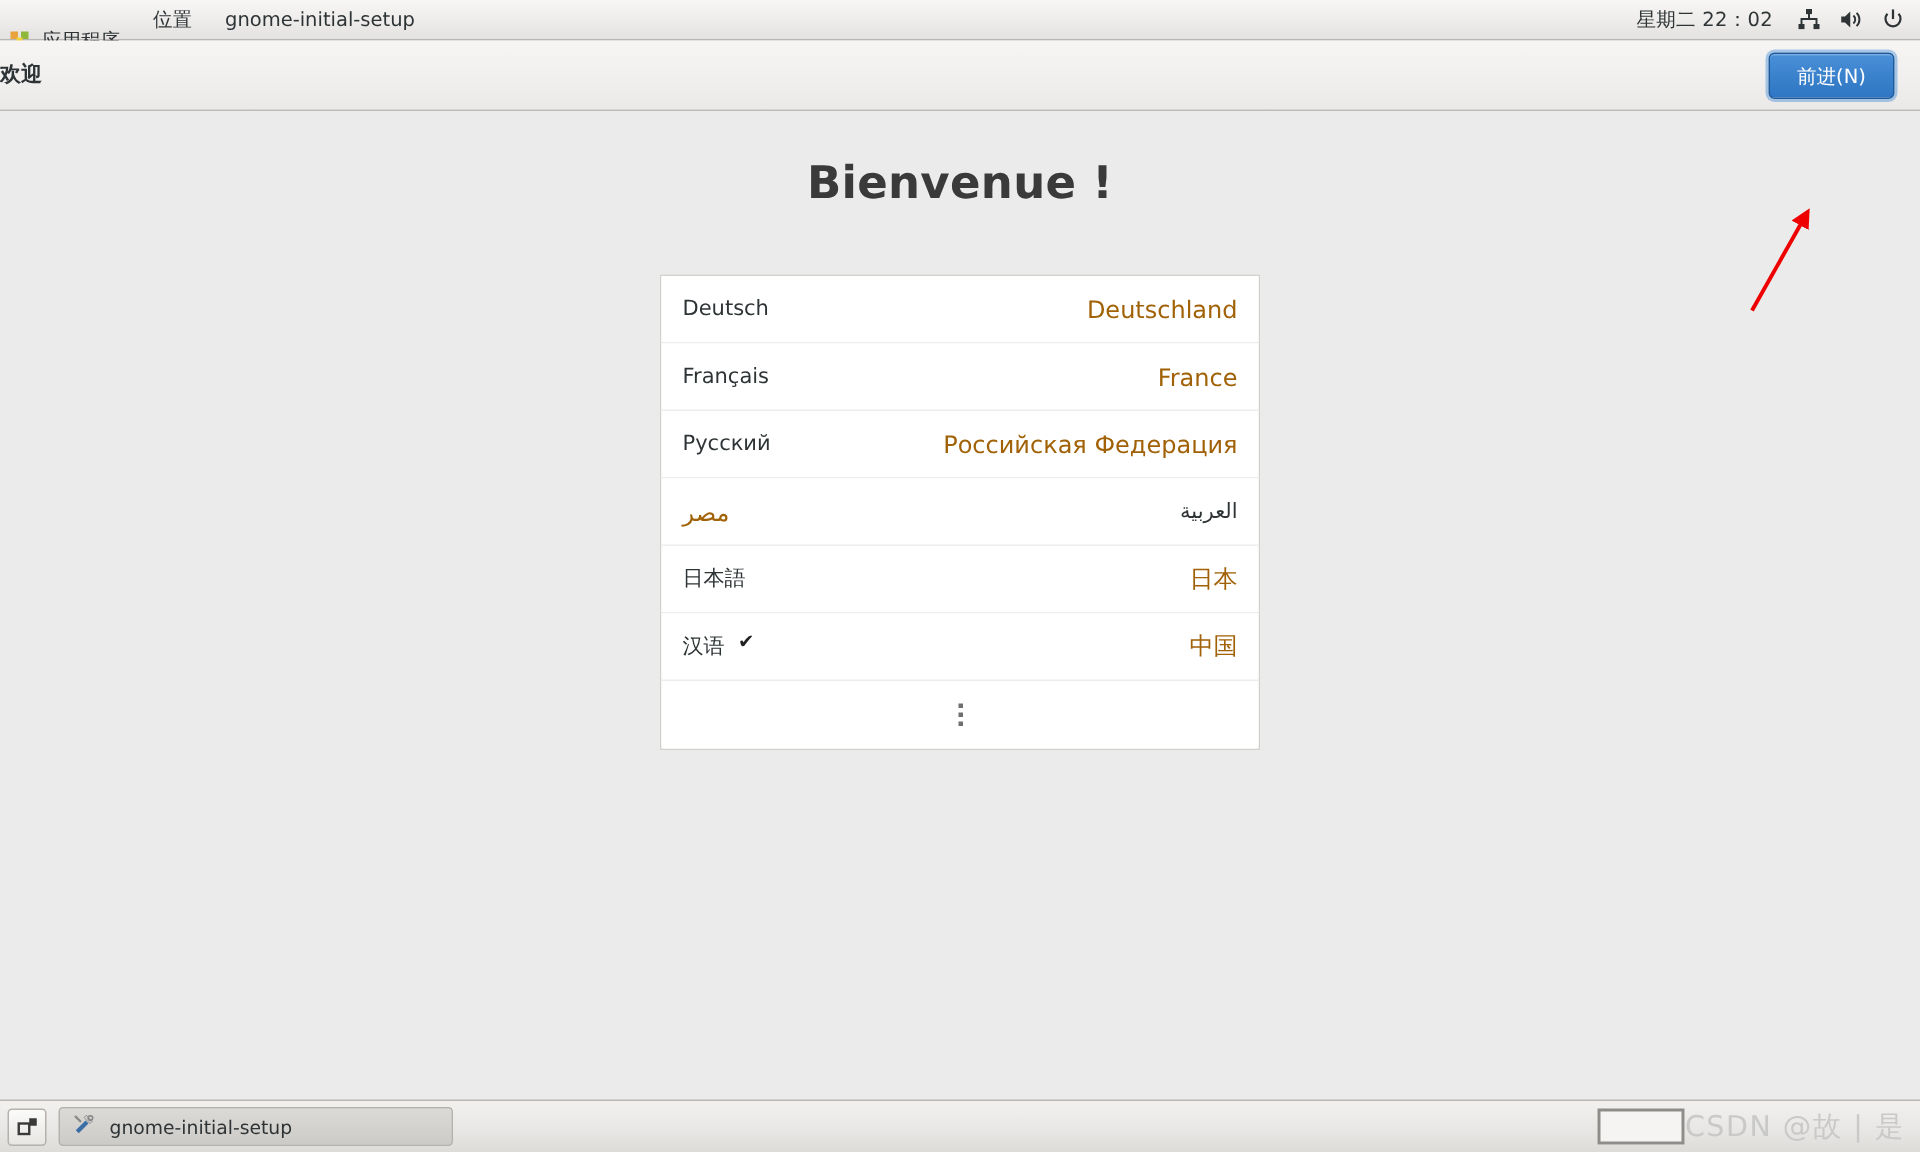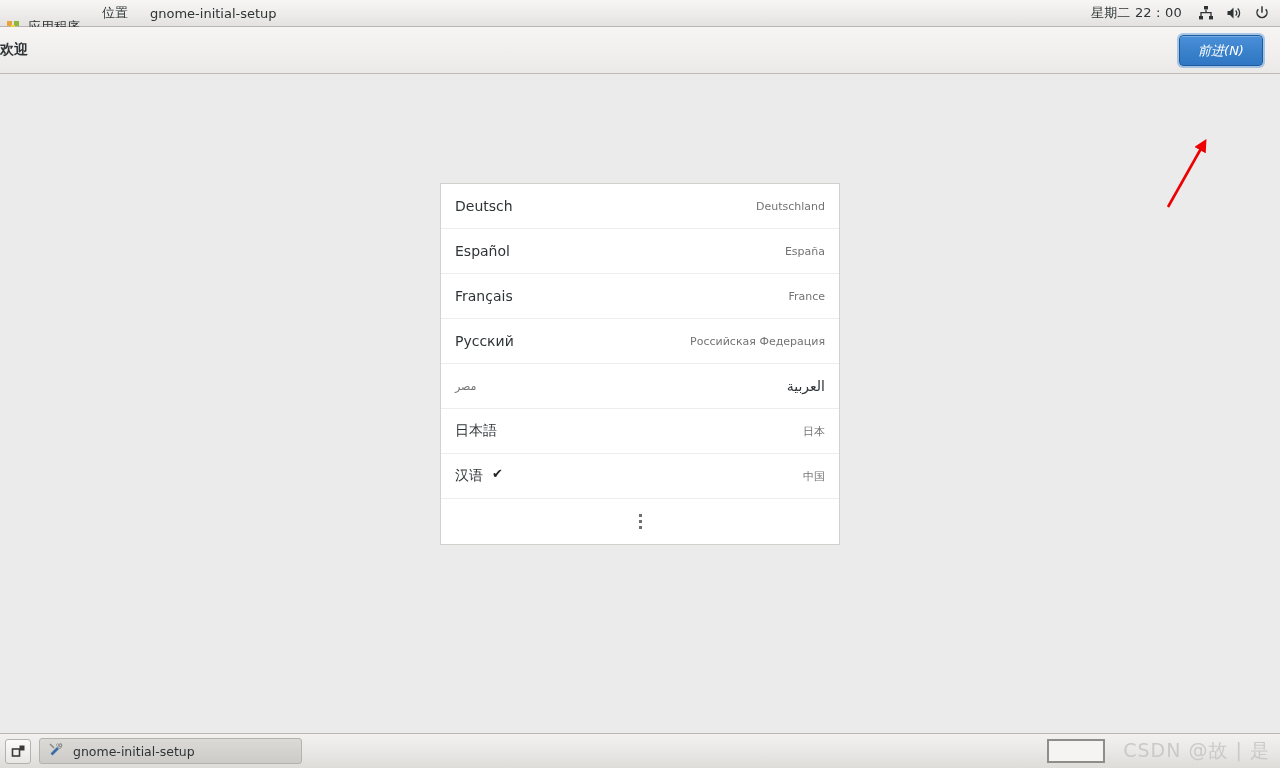--- a/index.html
+++ b/index.html
@@ -108,21 +108,20 @@
     border-radius: 4px;
     background: linear-gradient(to bottom, #4a90d9 0%, #3b82cc 50%, #2f76c4 100%);
     border: 1px solid #1f5a9c;
     color: #ffffff;
     font-size: 13px;
     display: flex;
     align-items: center;
     justify-content: center;
     cursor: pointer;
     box-shadow: 0 0 0 2px rgba(74,144,217,0.45), inset 0 1px 0 rgba(255,255,255,0.25);
-    font-style: italic;
   }
 
   
   #content {
     position: absolute;
     top: 74px; left: 0;
     width: 1280px;
     height: 659px;
     background: #ebebeb;
   }
@@ -161,22 +160,22 @@
   .lang-name {
     font-size: 14px;
     color: #2e3436;
     display: flex;
     align-items: flex-start;
     gap: 9px;
   }
 
   .lang-region {
     margin-left: auto;
-    font-size: 11px;
-    color: #737373;
+    font-size: 16px;
+    color: #a16207;
   }
 
   .check-mark {
     font-size: 13px;
     color: #222;
     line-height: 1;
   }
 
   .lang-row.rtl { direction: rtl; }
   .lang-row.rtl .lang-region { margin-left: 0; margin-right: auto; }
@@ -265,21 +264,20 @@
   #pager {
     width: 58px; height: 24px;
     border: 2px solid #8f8d8a;
     background: #f5f4f2;
     cursor: pointer;
   }
 
   #watermark {
     font-size: 19px;
     color: #c9c9c9;
-    padding-left: 18px;
     white-space: nowrap;
     letter-spacing: 1px;
     user-select: none;
   }
 </style>
 </head>
 <body>
 
 <div id="screen">
 
@@ -303,21 +301,21 @@
         <span>位置</span>
       </div>
 
       <div class="panel-item">
         <span>gnome-initial-setup</span>
       </div>
 
     </div>
 
     <div class="panel-right">
-      <div class="clock">星期二 22：00</div>
+      <div class="clock">星期二 22：02</div>
 
       <div class="tray-icon">
         <svg width="16" height="16" viewBox="0 0 16 16">
           <rect x="6" y="1" width="4" height="3.4" fill="#2e3436"></rect>
           <rect x="1" y="11" width="4" height="3.4" fill="#2e3436"></rect>
           <rect x="11" y="11" width="4" height="3.4" fill="#2e3436"></rect>
           <path d="M8 4.4 V7.6 M3 11 V7.6 H13 V11" stroke="#2e3436" stroke-width="1.3" fill="none"></path>
         </svg>
       </div>
 
@@ -338,37 +336,32 @@
     </div>
   </div>
 
   <div id="headerbar">
     <div id="header-title">欢迎</div>
     <div id="forward-button">前进(N)</div>
   </div>
 
   <div id="content">
 
+    <div id="welcome-title">Bienvenue !</div>
 
     <div id="language-list">
 
       <div class="lang-row">
         <span class="lang-name">
           <span>Deutsch</span>
         </span>
         <span class="lang-region">Deutschland</span>
       </div>
 
 
-      <div class="lang-row">
-        <span class="lang-name">
-          <span>Español</span>
-        </span>
-        <span class="lang-region">España</span>
-      </div>
 
       <div class="lang-row">
         <span class="lang-name">
           <span>Français</span>
         </span>
         <span class="lang-region">France</span>
       </div>
 
       <div class="lang-row">
         <span class="lang-name">

